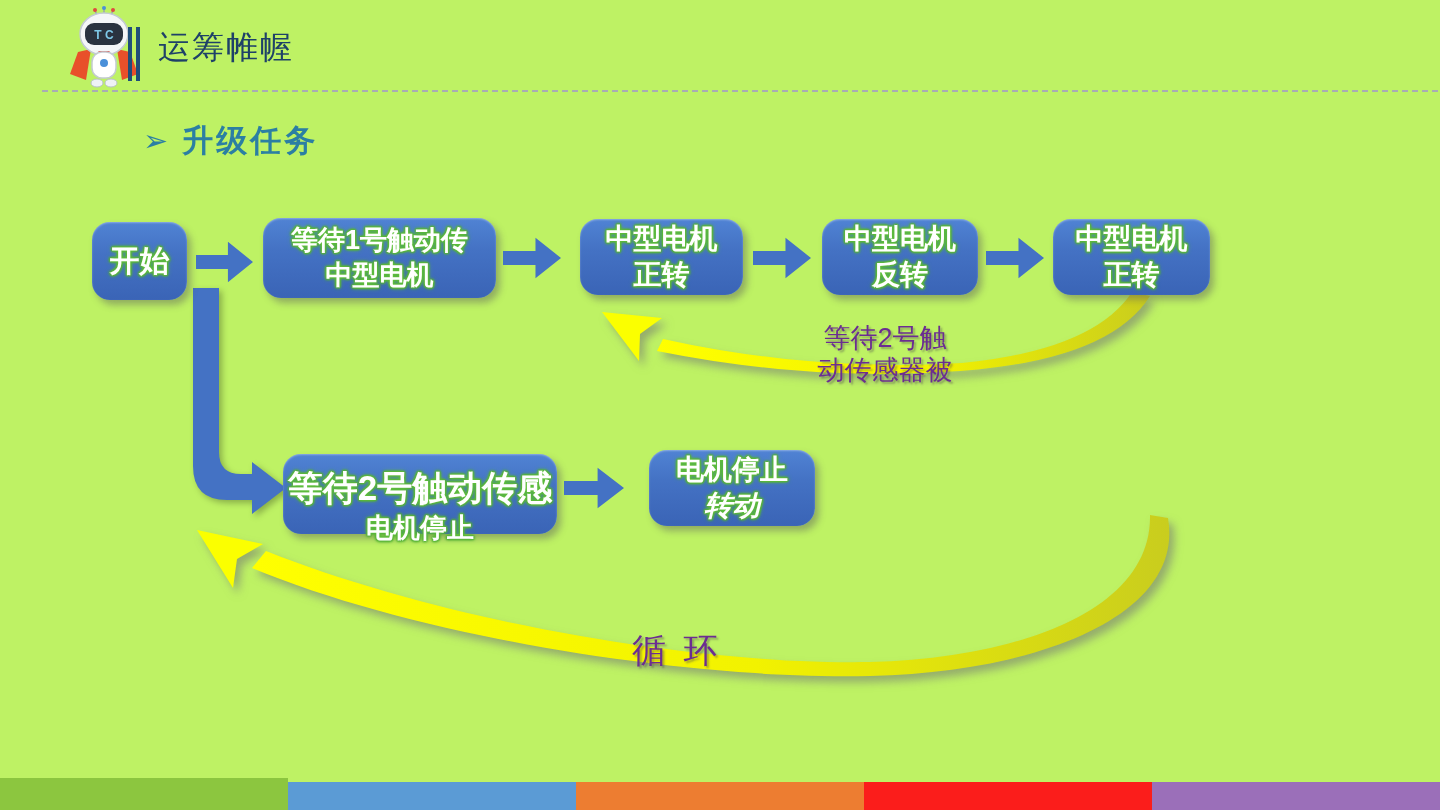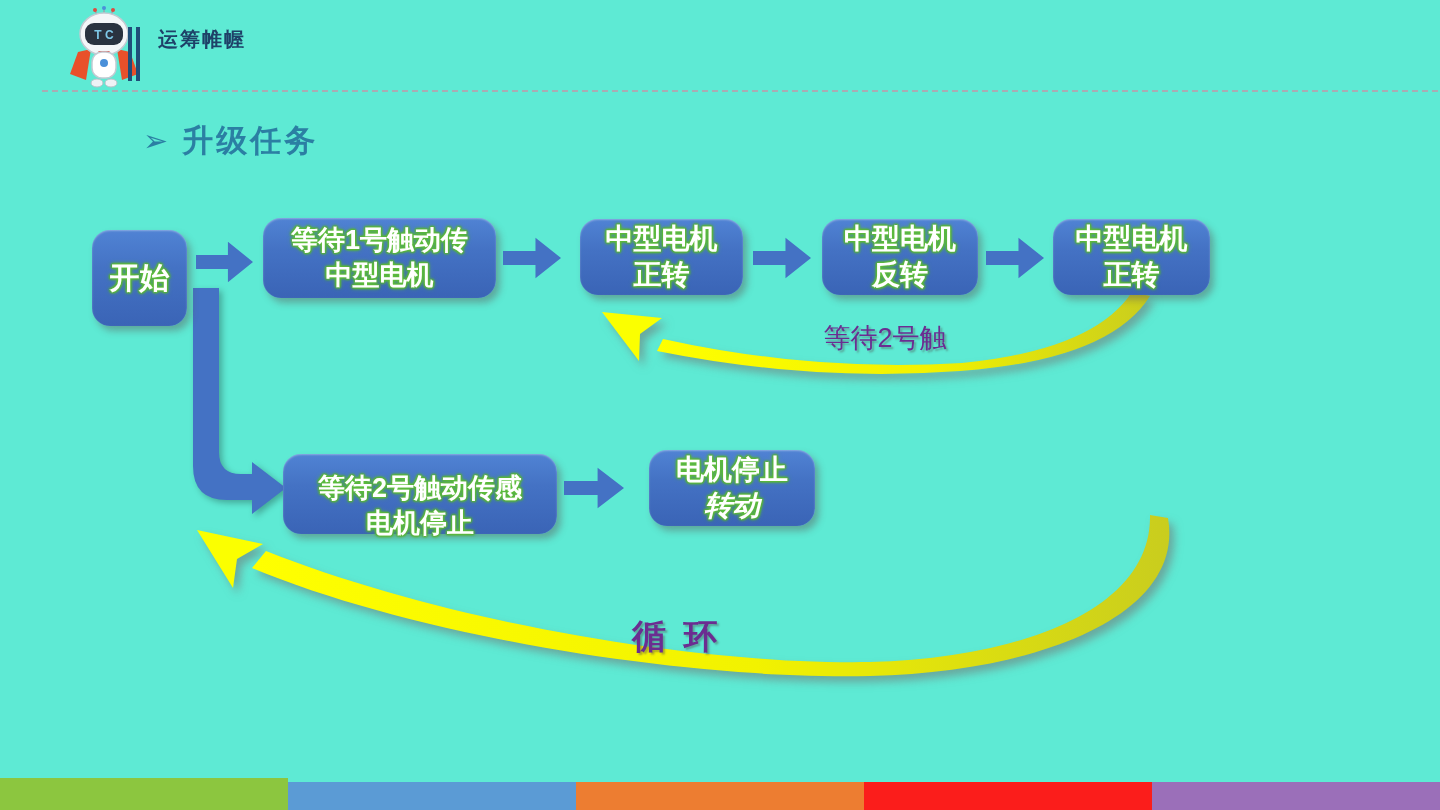--- a/index.html
+++ b/index.html
@@ -1,29 +1,29 @@
 <!DOCTYPE html>
 <html><head>
 <meta charset="utf-8">
 <style>
   html,body{margin:0;padding:0;background:#e8e8e8;}
   .slide{
     position:relative;
     width:1440px;height:810px;
-    background:#5eead4;
+    background:#bef264;
     overflow:hidden;
     font-family:"Liberation Sans","DejaVu Sans",sans-serif;
   }
   
   .robot{position:absolute;left:58px;top:6px;width:92px;height:88px;}
   .title-bars{position:absolute;left:128px;top:27px;width:12px;height:54px;display:flex;gap:4px;}
   .title-bars i{display:block;width:4px;height:100%;background:#1F4E79;}
   .slide-title{
     position:absolute;left:158px;top:26px;
-    font-size:20px;font-weight:bold;color:#1E4168;letter-spacing:2px;
+    font-size:32px;font-weight:normal;color:#1E4168;letter-spacing:2px;
   }
   .dashed-rule{
     position:absolute;left:42px;top:90px;width:1396px;height:0;
     border-top:2px dashed #a8adb3;
   }
   
   .section-heading{
     position:absolute;left:143px;top:120px;
     display:flex;align-items:center;gap:14px;
     color:#2B7FA3;font-weight:bold;
@@ -55,22 +55,22 @@
   .elbow{filter:drop-shadow(3px 3px 3px rgba(0,0,0,.28));}
   .swoosh{filter:drop-shadow(5px 6px 4px rgba(115,115,115,.55));}
   
   .loop-wait-label{
     position:absolute;left:793px;top:322px;width:184px;
     text-align:center;color:#6B2D91;font-weight:normal;
     font-size:27px;line-height:1.2;
     text-shadow:2px 2px 2px rgba(80,80,80,.45);
   }
   .cycle-label{
-    position:absolute;left:632px;top:614px;
-    color:#6B2D91;font-weight:bold;font-size:34px;letter-spacing:4px;
+    position:absolute;left:632px;top:628px;
+    color:#6B2D91;font-weight:normal;font-size:34px;letter-spacing:4px;
     text-shadow:2px 2px 2px rgba(80,80,80,.45);
   }
   
   .stripe{position:absolute;bottom:0;width:288px;height:28px;}
   .stripe.tall{height:32px;}
 </style>
 </head>
 <body>
 
 <div class="slide">
@@ -121,21 +121,21 @@
       <path fill="url(#swg)" d="M 1150 296 Q 1110 360 960 371 Q 810 382 657 351 L 663 339 Q 812 372 962 363 Q 1094 350 1132 292 Z"></path>
       <path fill="#FBFF00" d="M 602 312 L 662 318 L 640 334 L 639 361 Z"></path>
     </g>
 
     <g class="swoosh">
       <path fill="url(#swg)" d="M 1168 518 C 1185 615, 1040 672, 870 676 C 690 680, 420 638, 252 568 L 266 551 C 440 620, 690 665, 870 662 C 1020 658, 1152 610, 1150 515 Z"></path>
       <path fill="#FBFF00" d="M 197 530 L 263 544 L 237 559 L 233 588 Z"></path>
     </g>
   </svg>
 
-  <div class="flow-box" style="left:92px;top:230px;width:95px;height:96px;">
+  <div class="flow-box" style="left:92px;top:222px;width:95px;height:78px;">
     <div class="ln" style="font-size:30px;">开始</div>
   </div>
 
   <div class="flow-box" style="left:263px;top:218px;width:233px;height:80px;">
     <div class="ln" style="font-size:27px;">等待1号触动传</div>
     <div class="ln" style="font-size:27px;">中型电机</div>
   </div>
 
   <div class="flow-box" style="left:580px;top:219px;width:163px;height:76px;">
     <div class="ln" style="font-size:28px;">中型电机</div>
@@ -146,37 +146,38 @@
     <div class="ln" style="font-size:28px;">中型电机</div>
     <div class="ln" style="font-size:28px;">反转</div>
   </div>
 
   <div class="flow-box" style="left:1053px;top:219px;width:157px;height:76px;">
     <div class="ln" style="font-size:28px;">中型电机</div>
     <div class="ln" style="font-size:28px;">正转</div>
   </div>
 
   <div class="flow-box" style="left:283px;top:454px;width:274px;height:80px;">
-    <div class="ln" style="font-size:27px;margin-top:23px;">等待2号触动传感</div>
+    <div class="ln" style="font-size:35px;margin-top:23px;">等待2号触动传感</div>
     <div class="ln" style="font-size:27px;">电机停止</div>
   </div>
 
   <div class="flow-box" style="left:637px;top:450px;width:166px;height:76px;margin-left:12px;">
     <div class="ln" style="font-size:28px;">电机停止</div>
     <div class="ln" style="font-size:28px;font-style:italic;">转动</div>
   </div>
 
   <div class="block-arrow" style="left:196px;top:240px;width:57px;height:44px;"></div>
   <div class="block-arrow" style="left:503px;top:236px;width:58px;height:44px;"></div>
   <div class="block-arrow" style="left:753px;top:236px;width:58px;height:44px;"></div>
   <div class="block-arrow" style="left:986px;top:236px;width:58px;height:44px;"></div>
   <div class="block-arrow" style="left:564px;top:466px;width:60px;height:44px;"></div>
 
   <div class="loop-wait-label">
     <div>等待2号触</div>
+    <div>动传感器被</div>
   </div>
   <div class="cycle-label">循 环</div>
 
   <div class="stripe tall" style="left: 0px; background-color: rgb(140, 198, 63);"></div>
   <div class="stripe" style="left: 288px; background-color: rgb(91, 155, 213);"></div>
   <div class="stripe" style="left: 576px; background-color: rgb(237, 125, 49);"></div>
   <div class="stripe" style="left: 864px; background-color: rgb(251, 29, 27);"></div>
   <div class="stripe" style="left: 1152px; background-color: rgb(155, 111, 185);"></div>
 
 </div>

